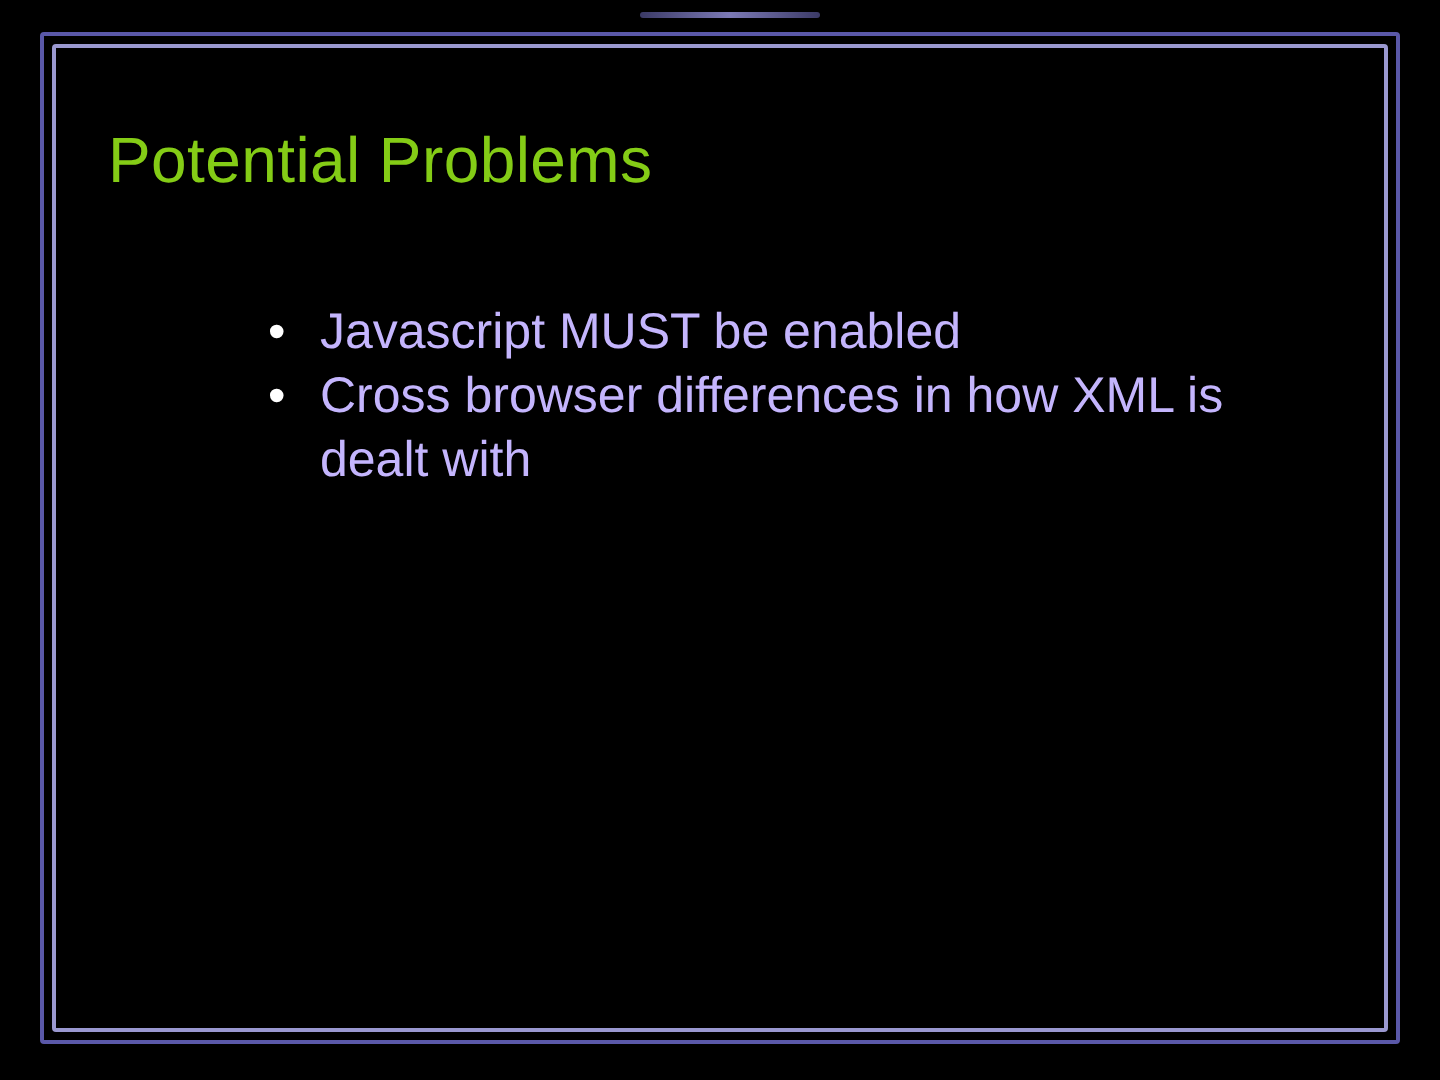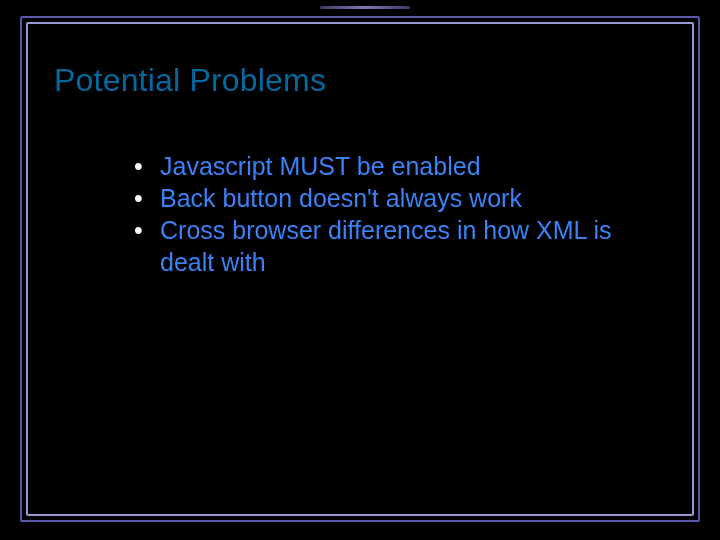--- a/index.html
+++ b/index.html
@@ -45,21 +45,21 @@
     width: 90px;
     height: 3px;
     background: linear-gradient(to right, #3b3a66, #7c7ab5, #3b3a66);
     border-radius: 2px;
     pointer-events: none;
   }
   .title {
     position: absolute;
     top: 62px;
     left: 54px;
-    color: #0369a1;
+    color: #84cc16;
     font-size: 32px;
     font-weight: 400;
     letter-spacing: 0.2px;
     text-align: right;
   }
   .body {
     position: absolute;
     top: 150px;
     left: 130px;
     right: 60px;
@@ -69,21 +69,21 @@
     list-style: none;
     margin: 0;
     padding: 0;
   }
   ul.bullets li {
     position: relative;
     padding-left: 30px;
     font-size: 25px;
     line-height: 1.28;
     margin: 0;
-    color: #3b82f6;
+    color: #c4b5fd;
   }
   ul.bullets li::before {
     content: "•";
     position: absolute;
     left: 4px;
     top: 0;
     color: #fff;
     font-size: 25px;
     line-height: 1.28;
   }
@@ -94,17 +94,16 @@
 <div class="slide">
   <div class="top-accent"></div>
   <div class="frame-outer"></div>
   <div class="frame-inner"></div>
 
   <div class="title">Potential Problems</div>
 
   <div class="body">
     <ul class="bullets">
       <li>Javascript MUST be enabled</li>
-      <li>Back button doesn't always work</li>
       <li>Cross browser differences in how XML is dealt with</li>
     </ul>
   </div>
 </div>
 
 </body></html>

